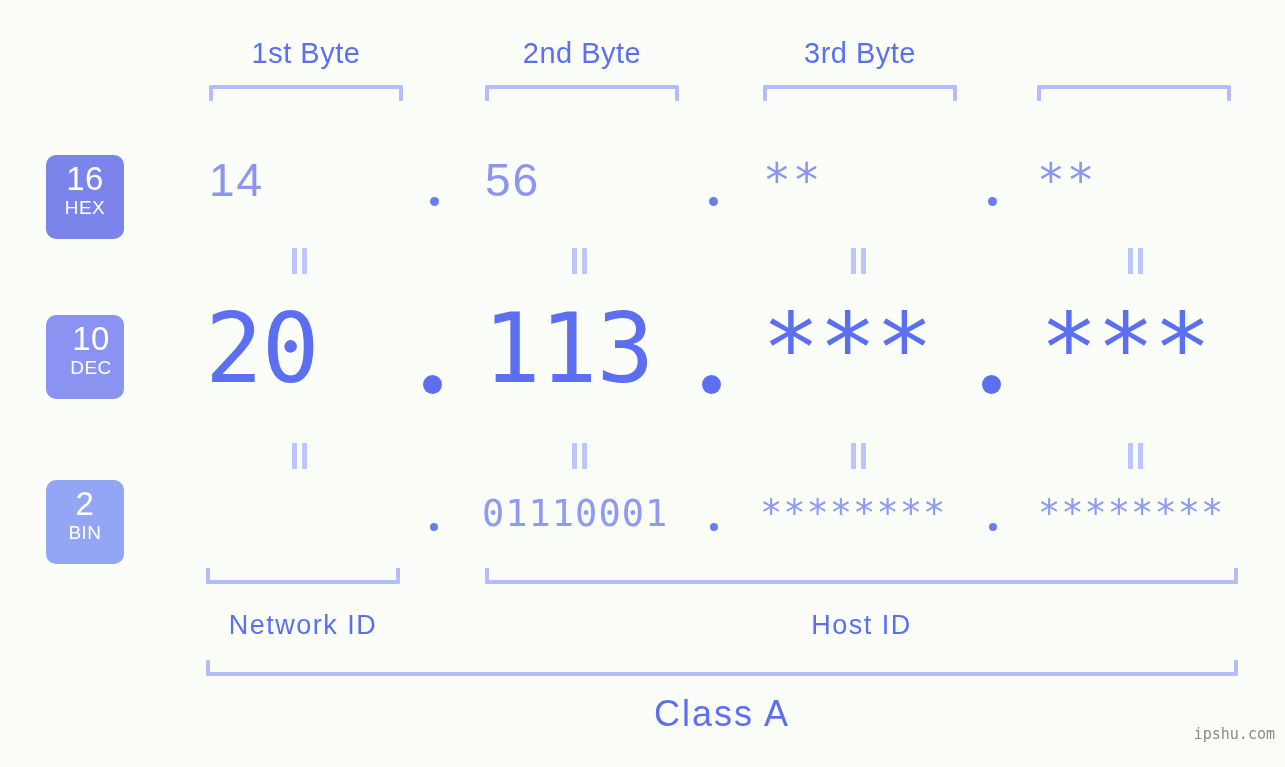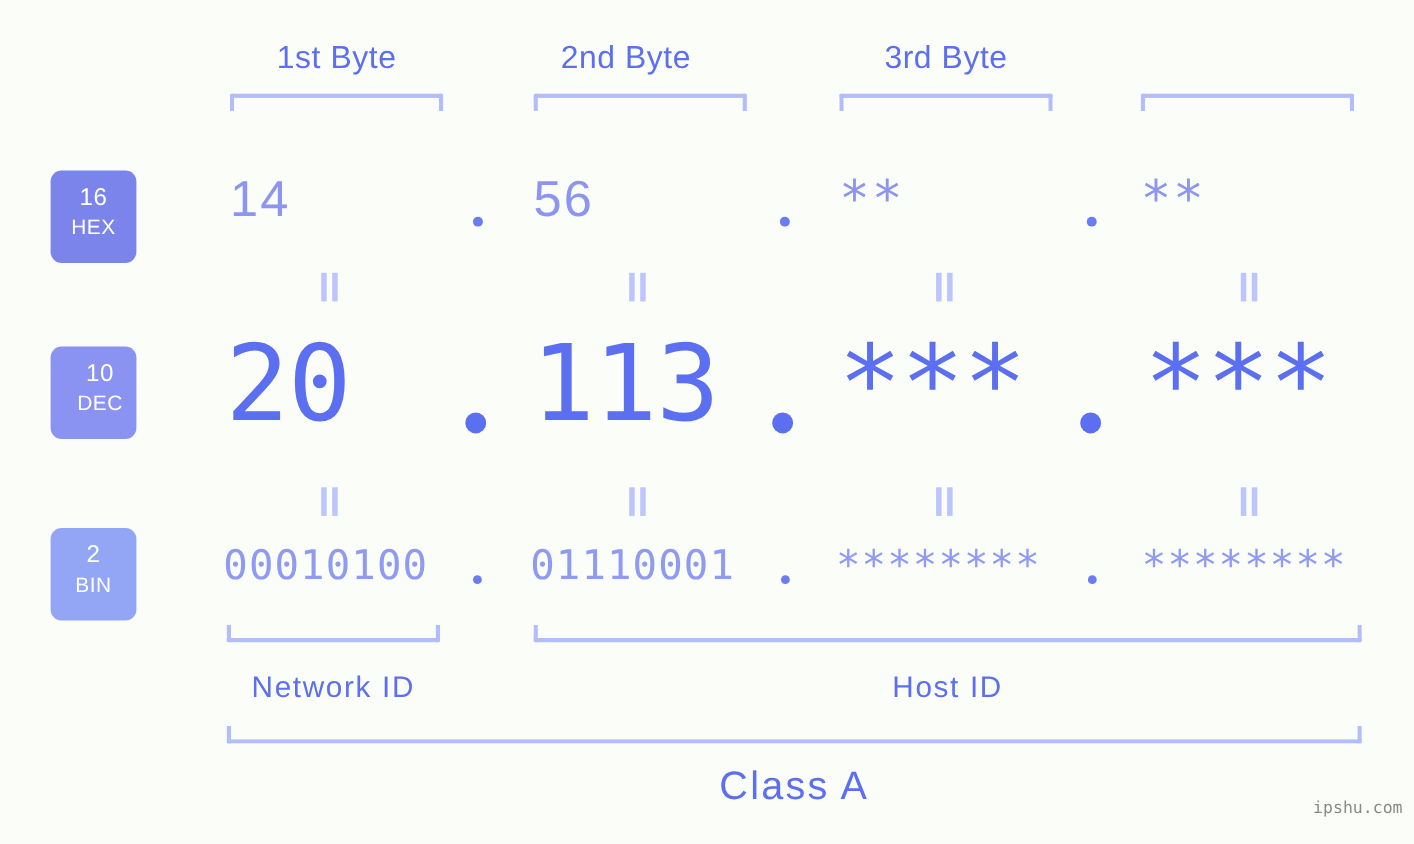--- a/index.html
+++ b/index.html
@@ -61,21 +61,21 @@
     left: 46px;
     width: 78px;
     border-radius: 10px;
     color: #ffffff;
     text-align: center;
     box-sizing: border-box;
     padding-top: 6px;
   }
   .badge .num {
     display: block;
-    font-size: 22px;
+    font-size: 33px;
     line-height: 36px;
     font-weight: 400;
     letter-spacing: 0.5px;
   }
   .badge .nm {
     display: block;
     font-size: 19px;
     line-height: 22px;
     font-weight: 400;
     letter-spacing: 0.5px;
@@ -183,21 +183,21 @@
     color: #8a8a8a;
     letter-spacing: 0px;
   }
 </style>
 </head>
 <body>
 
 <div id="stage">
 
   <div class="byte-label" style="left:209px; width:194px;">1st Byte</div>
-  <div class="byte-label" style="left:472px; width:194px;text-align:center;">2nd Byte</div>
+  <div class="byte-label" style="left:485px; width:194px;text-align:center;">2nd Byte</div>
   <div class="byte-label" style="left:763px; width:194px;">3rd Byte</div>
 
   <div class="bracket-down" style="left:209px; top:85px; width:194px;"></div>
   <div class="bracket-down" style="left:485px; top:85px; width:194px;"></div>
   <div class="bracket-down" style="left:763px; top:85px; width:194px;"></div>
   <div class="bracket-down" style="left:1037px; top:85px; width:194px;"></div>
 
   <div class="badge" id="badge-hex">
     <span class="num">16</span>
     <span class="nm">HEX</span>
@@ -256,21 +256,20 @@
     </div>
   <div class="eq" style="left:851px; top:443px;">
       <i></i>
       <i></i>
     </div>
   <div class="eq" style="left:1128px; top:443px;">
       <i></i>
       <i></i>
     </div>
 
-  <div class="val bin-val" style="left:203px; width:200px;">00010100</div>
   <div class="val bin-val" style="left:482px; width:200px;">01110001</div>
   <div class="val bin-val" style="left:760px; width:200px;">********</div>
   <div class="val bin-val" style="left:1038px; width:200px;">********</div>
 
   <div class="dot bin" style="left:430px; top:523px;"></div>
   <div class="dot bin" style="left:710px; top:523px;"></div>
   <div class="dot bin" style="left:989px; top:523px;"></div>
 
   <div class="bracket-up" style="left:206px; top:568px; width:194px;"></div>
   <div class="bracket-up" style="left:485px; top:568px; width:753px;"></div>

